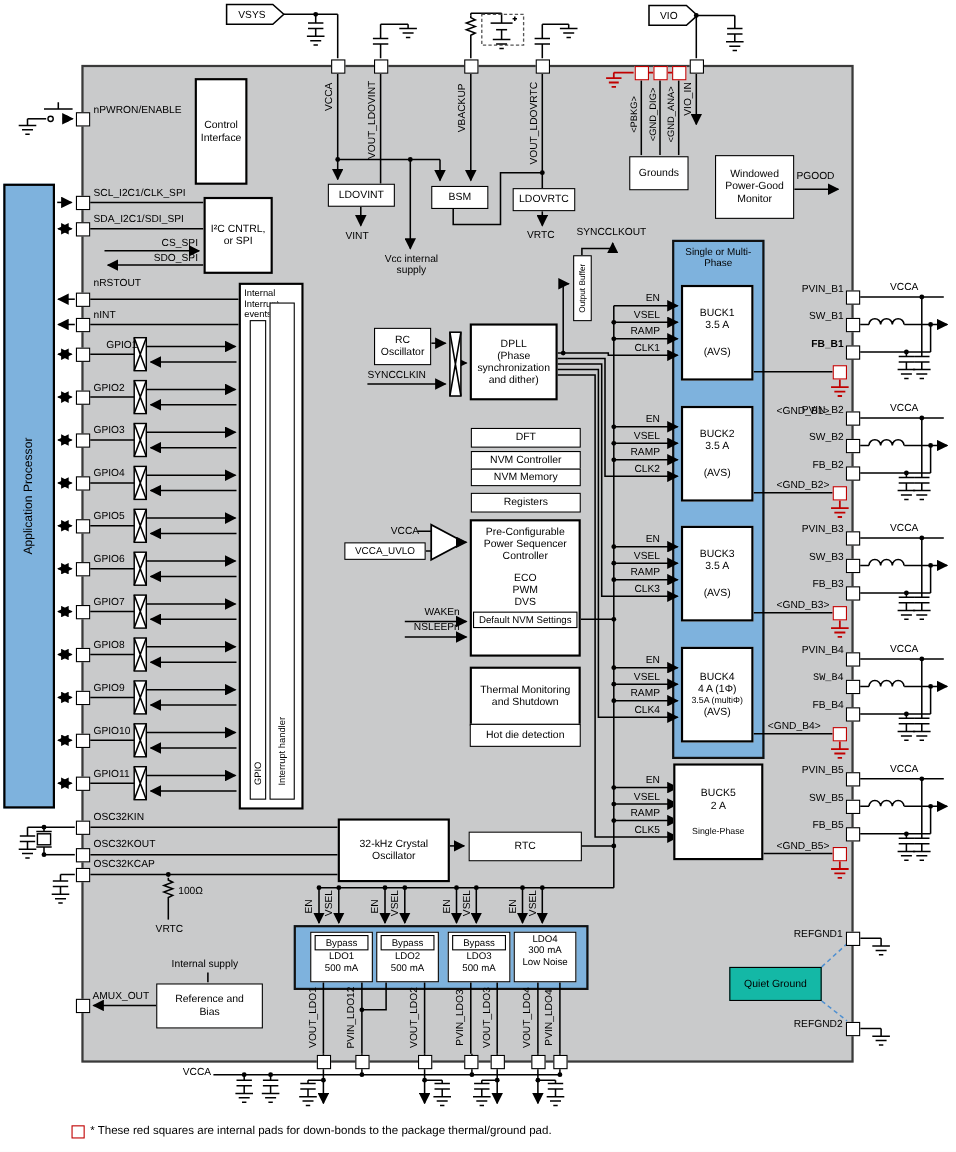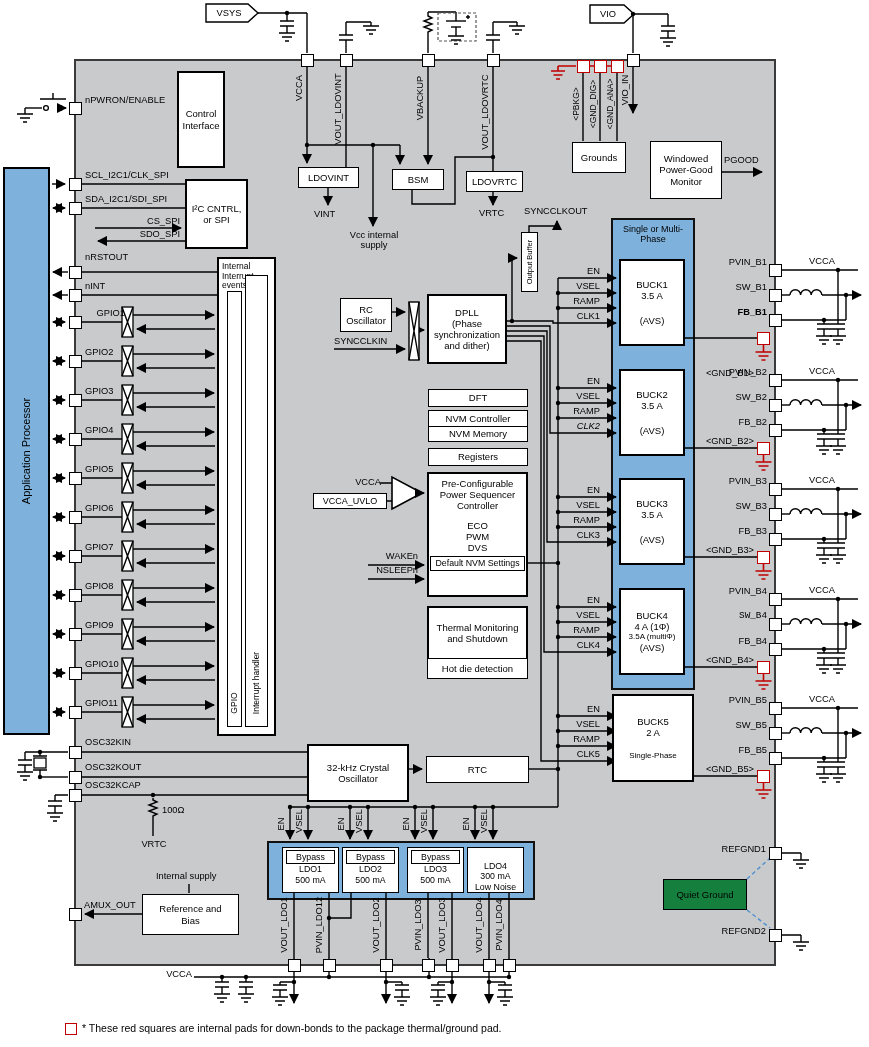--- a/index.html
+++ b/index.html
@@ -9,21 +9,21 @@
         background:#c9cacb;border:2.5px solid #3a3a3a;box-sizing:border-box;z-index:0}
   .bluebox{position:absolute;background:#7eb2dd;border:2px solid #111;box-sizing:border-box;z-index:1}
   #wires{position:absolute;left:0;top:0;z-index:3;pointer-events:none}
   .w{stroke:#000;stroke-width:1.4;fill:none}
   .wr{stroke:#c00000;stroke-width:1.6;fill:none}
   .wb{stroke:#4d8fd1;stroke-width:1.4;fill:none;stroke-dasharray:4 3}
   .box{position:absolute;background:#fff;border:1.5px solid #000;box-sizing:border-box;
        display:flex;flex-direction:column;align-items:center;justify-content:center;
        text-align:center;font-size:9.5px;line-height:1.18;z-index:4}
   .b2{border-width:2px}
-  .gray{background:#15803d}
+  .gray{background:#14b8a6}
   .lb{position:absolute;z-index:4;font-size:9.3px;line-height:1.12;white-space:nowrap}
   .tr{text-align:right}.tc{text-align:center}
   .wrap{white-space:normal}
   .vl{position:absolute;z-index:4;font-size:9.3px;white-space:nowrap;
       transform:translate(-50%,-50%) rotate(-90deg)}
   .f8{font-size:8px}.f85{font-size:8.5px}.f88{font-size:8.8px}.f9{font-size:9px}
   .f75{font-size:7.5px}.f11{font-size:11px}.f105{font-size:10.5px}
   .pin{position:absolute;width:13px;height:13px;background:#fff;border:1.8px solid #000;
        box-sizing:border-box;z-index:4}
   .pad{position:absolute;width:13px;height:13px;background:#fff;border:1.8px solid #c00000;
@@ -577,21 +577,21 @@
     <div class="lb tr" style="left: 690px; top: 326px; width: 64px; margin-top: 42px;">&lt;GND_B1&gt;</div>
     <div class="box b2" style="left: 619px; top: 369px; width: 66px; height: 87px;">
       <div>BUCK2</div>
       <div>3.5 A</div>
       <div style="height: 13px;"></div>
       <div>(AVS)</div>
     </div>
     <div class="lb tr" style="left: 545px; top: 376px; width: 55px;">EN</div>
     <div class="lb tr" style="left: 545px; top: 391px; width: 55px;">VSEL</div>
     <div class="lb tr" style="left: 545px; top: 406px; width: 55px;">RAMP</div>
-    <div class="lb tr" style="left: 545px; top: 421px; width: 55px; font-style: italic;">CLK2</div>
+    <div class="lb tr" style="left: 545px; top: 421px; width: 55px;">CLK2</div>
     <div class="pin" style="left: 768.5px; top: 373.5px;"></div>
     <div class="pin" style="left: 768.5px; top: 398.5px;"></div>
     <div class="pin" style="left: 768.5px; top: 423.5px;"></div>
     <div class="lb tr" style="left: 703px; top: 367px; width: 64px;">PVIN_B2</div>
     <div class="lb tr" style="left: 703px; top: 392px; width: 64px;">SW_B2</div>
     <div class="lb tr" style="left: 703px; top: 417px; width: 64px;">FB_B2</div>
     <div class="lb tc" style="left: 800px; top: 366px; width: 44px;">VCCA</div>
     <div class="pad" style="left: 757px; top: 441.5px;"></div>
     <div class="lb tr" style="left: 690px; top: 436px; width: 64px;">&lt;GND_B2&gt;</div>
     <div class="box b2" style="left: 619px; top: 478px; width: 66px; height: 87px;">
@@ -624,21 +624,21 @@
     <div class="lb tr" style="left: 545px; top: 625px; width: 55px;">RAMP</div>
     <div class="lb tr" style="left: 545px; top: 640px; width: 55px;">CLK4</div>
     <div class="pin" style="left: 768.5px; top: 592.5px;"></div>
     <div class="pin" style="left: 768.5px; top: 617.5px;"></div>
     <div class="pin" style="left: 768.5px; top: 642.5px;"></div>
     <div class="lb tr" style="left: 703px; top: 586px; width: 64px;">PVIN_B4</div>
     <div class="lb tr" style="left: 703px; top: 611px; width: 64px; font-family: Liberation Mono, monospace;">SW_B4</div>
     <div class="lb tr" style="left: 703px; top: 636px; width: 64px;">FB_B4</div>
     <div class="lb tc" style="left: 800px; top: 585px; width: 44px;">VCCA</div>
     <div class="pad" style="left: 757px; top: 660.5px;"></div>
-    <div class="lb tr" style="left: 690px; top: 655px; width: 64px;">&lt;GND_B4&gt;</div>
+    <div class="lb tr" style="left: 690px; top: 655px; width: 64px; text-align: center;">&lt;GND_B4&gt;</div>
     <div class="box b2" style="left: 612px; top: 694px; width: 82px; height: 88px;">
       <div>BUCK5</div>
       <div>2 A</div>
       <div style="height: 13px;"></div>
       <div class="f8">Single-Phase</div>
     </div>
     <div class="lb tr" style="left: 545px; top: 704px; width: 55px;">EN</div>
     <div class="lb tr" style="left: 545px; top: 719px; width: 55px;">VSEL</div>
     <div class="lb tr" style="left: 545px; top: 734px; width: 55px;">RAMP</div>
     <div class="lb tr" style="left: 545px; top: 749px; width: 55px;">CLK5</div>
@@ -665,21 +665,21 @@
     </div>
     <div class="vl" style="left: 341px; top: 824px;">EN</div>
     <div class="vl" style="left: 359px; top: 821px;">VSEL</div>
     <div class="box" style="left: 407px; top: 847px; width: 57px; height: 46px; justify-content: flex-start;">
       <div class="sub" style="width: 47px; margin-top: 2px;">Bypass</div>
       <div class="f88">LDO3</div>
       <div class="f88">500 mA</div>
     </div>
     <div class="vl" style="left: 406px; top: 824px;">EN</div>
     <div class="vl" style="left: 424px; top: 821px;">VSEL</div>
-    <div class="box" style="left: 467px; top: 847px; width: 57px; height: 46px; justify-content: flex-start; padding-top: 13px;">
+    <div class="box" style="left: 467px; top: 847px; width: 57px; height: 46px; justify-content: flex-start; padding-top: 0;">
       <div class="f88">LDO4</div>
       <div class="f88">300 mA</div>
       <div class="f88">Low Noise</div>
     </div>
     <div class="vl" style="left: 466px; top: 824px;">EN</div>
     <div class="vl" style="left: 484px; top: 821px;">VSEL</div>
     <div class="pin" style="left: 287.5px; top: 958.5px;"></div>
     <div class="vl" style="left: 284px; top: 925px;">VOUT_LDO1</div>
     <div class="pin" style="left: 322.5px; top: 958.5px;"></div>
     <div class="vl" style="left: 319px; top: 925px;">PVIN_LDO12</div>

